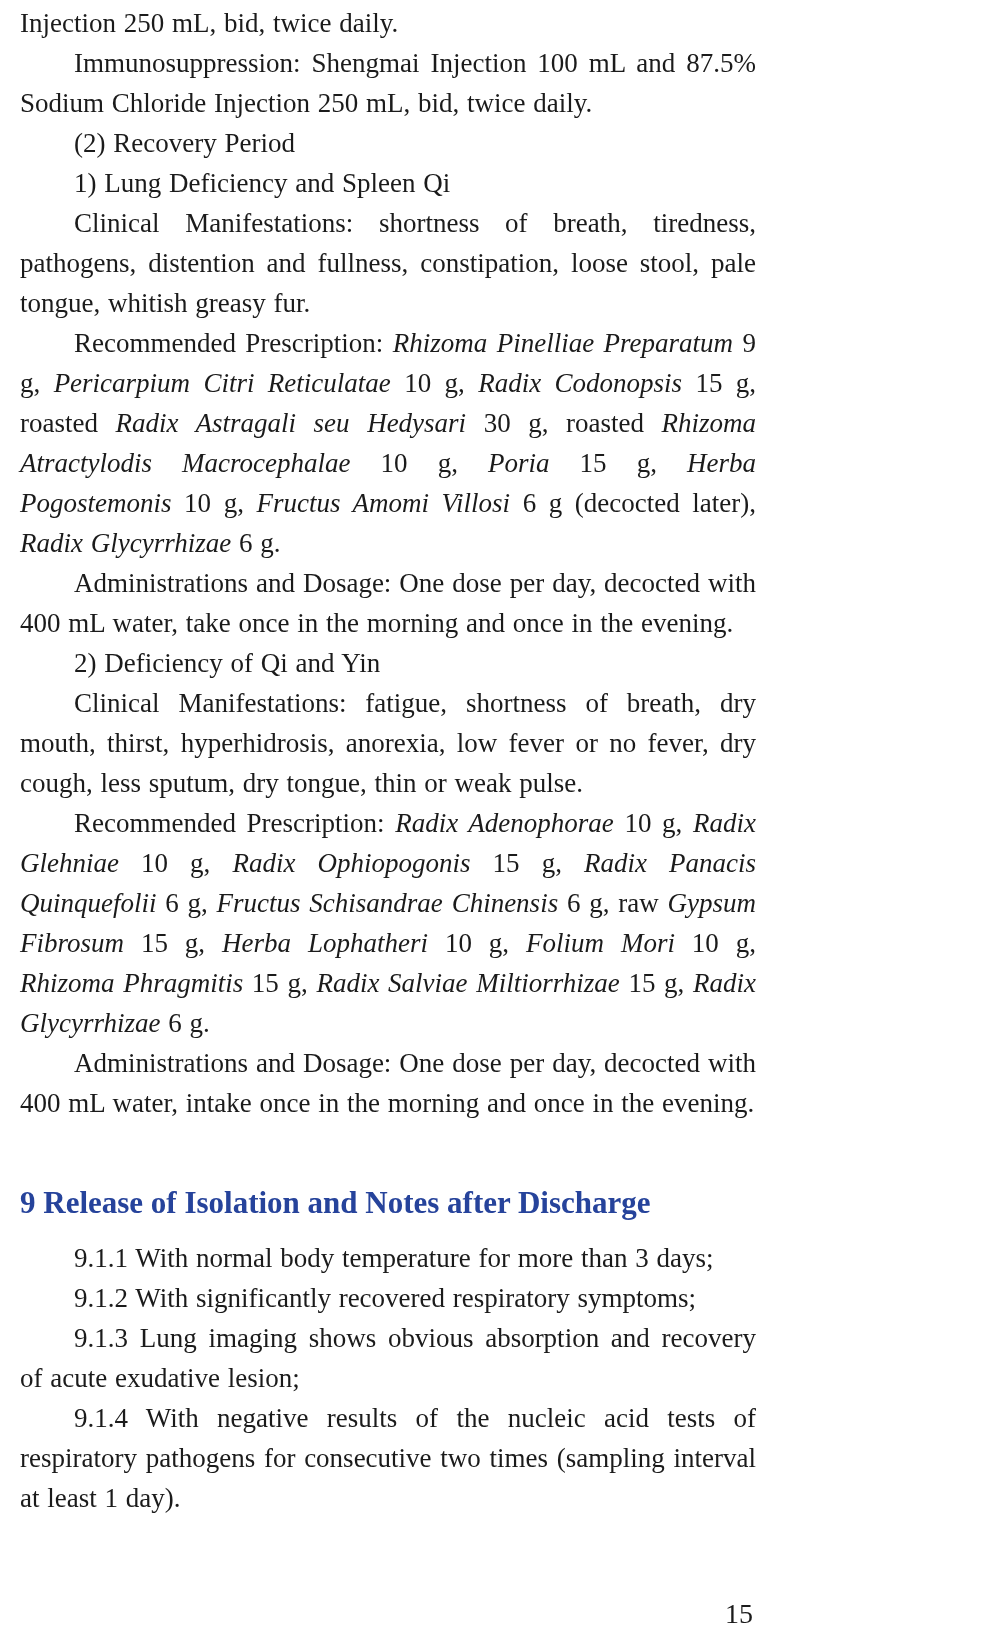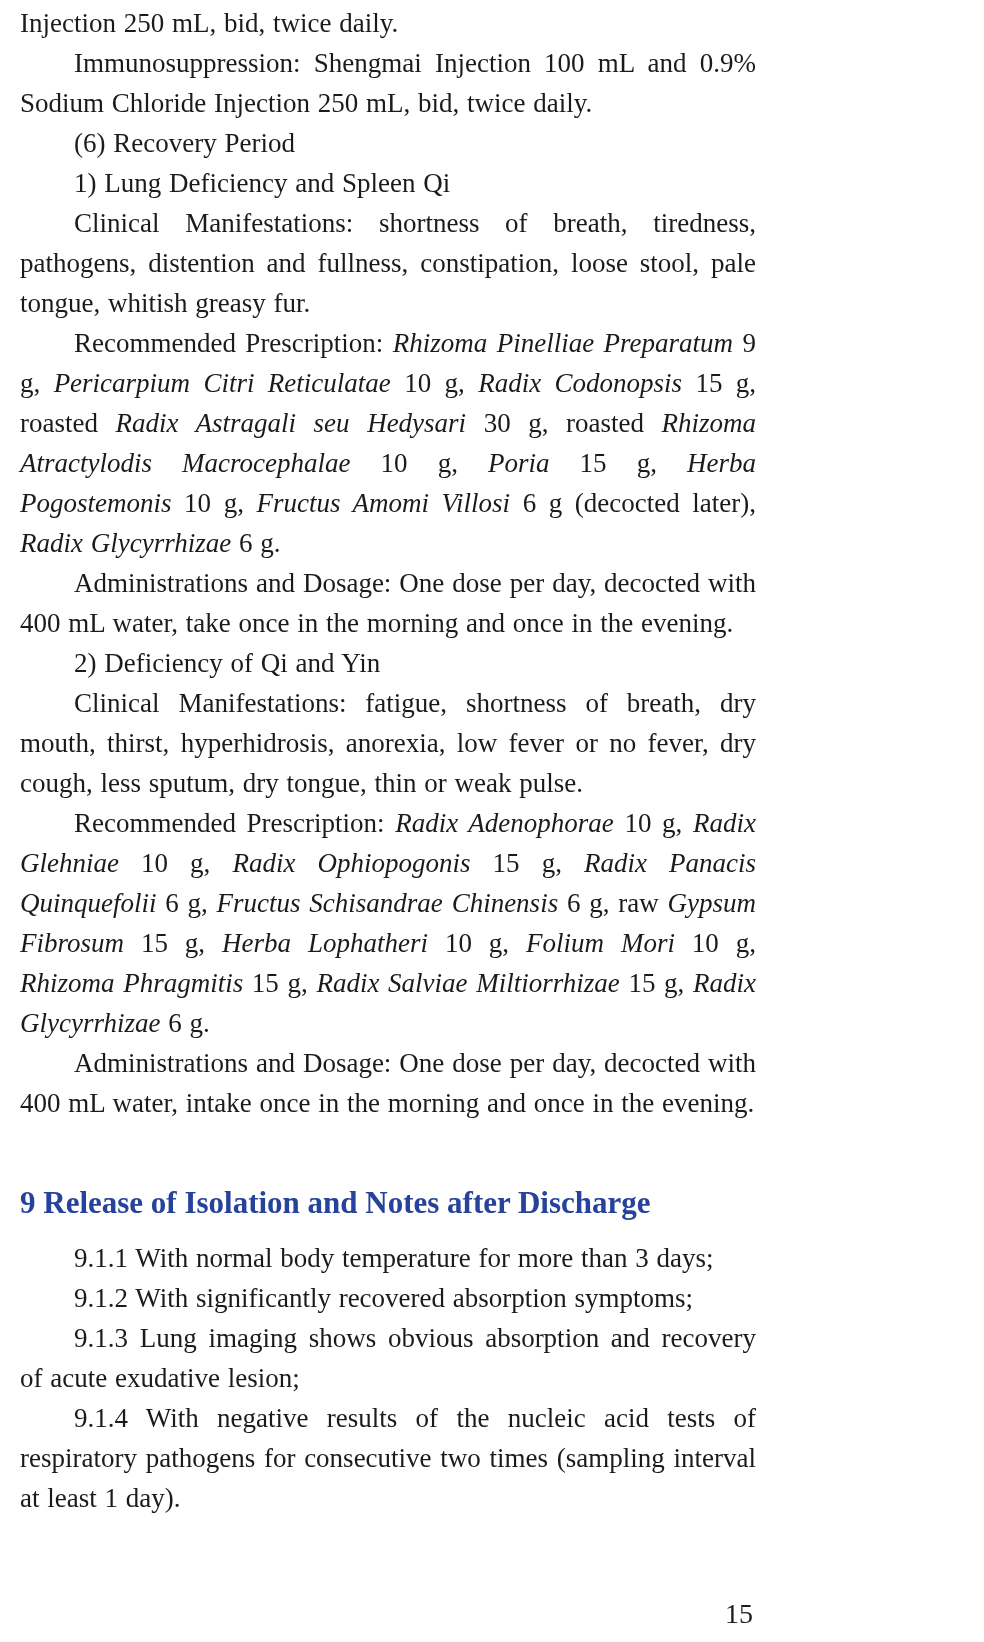--- a/index.html
+++ b/index.html
@@ -59,30 +59,30 @@
     font-size: 28px;
     color: var(--body-color, #1b1b1b);
   }
 </style>
 </head>
 <body>
 
 <div class="page">
   <div class="para-list">
       <p class="body"><span>Injection 250 mL, bid, twice daily.</span></p>
-      <p class="body indent"><span>Immunosuppression: Shengmai Injection 100 mL and 0.9% Sodium Chloride Injection 250 mL, bid, twice daily.</span></p>
-      <p class="body indent"><span>(6) Recovery Period</span></p>
+      <p class="body indent"><span>Immunosuppression: Shengmai Injection 100 mL and 87.5% Sodium Chloride Injection 250 mL, bid, twice daily.</span></p>
+      <p class="body indent"><span>(2) Recovery Period</span></p>
       <p class="body indent"><span>1) Lung Deficiency and Spleen Qi</span></p>
       <p class="body indent"><span>Clinical Manifestations: shortness of breath, tiredness, pathogens, distention and fullness, constipation, loose stool, pale tongue, whitish greasy fur.</span></p>
       <p class="body indent"><span>Recommended Prescription: </span><em>Rhizoma Pinelliae Preparatum</em><span> 9 g, </span><em>Pericarpium Citri Reticulatae</em><span> 10 g, </span><em>Radix Codonopsis</em><span> 15 g, roasted </span><em>Radix Astragali seu Hedysari</em><span> 30 g, roasted </span><em>Rhizoma Atractylodis Macrocephalae</em><span> 10 g, </span><em>Poria</em><span> 15 g, </span><em>Herba Pogostemonis</em><span> 10 g, </span><em>Fructus Amomi Villosi</em><span> 6 g (decocted later), </span><em>Radix Glycyrrhizae</em><span> 6 g.</span></p>
       <p class="body indent"><span>Administrations and Dosage: One dose per day, decocted with 400 mL water, take once in the morning and once in the evening.</span></p>
       <p class="body indent"><span>2) Deficiency of Qi and Yin</span></p>
       <p class="body indent"><span>Clinical Manifestations: fatigue, shortness of breath, dry mouth, thirst, hyperhidrosis, anorexia, low fever or no fever, dry cough, less sputum, dry tongue, thin or weak pulse.</span></p>
       <p class="body indent"><span>Recommended Prescription: </span><em>Radix Adenophorae</em><span> 10 g, </span><em>Radix Glehniae</em><span> 10 g, </span><em>Radix Ophiopogonis</em><span> 15 g, </span><em>Radix Panacis Quinquefolii</em><span> 6 g, </span><em>Fructus Schisandrae Chinensis</em><span> 6 g, raw </span><em>Gypsum Fibrosum</em><span> 15 g, </span><em>Herba Lophatheri</em><span> 10 g, </span><em>Folium Mori</em><span> 10 g, </span><em>Rhizoma Phragmitis</em><span> 15 g, </span><em>Radix Salviae Miltiorrhizae</em><span> 15 g, </span><em>Radix Glycyrrhizae</em><span> 6 g.</span></p>
       <p class="body indent"><span>Administrations and Dosage: One dose per day, decocted with 400 mL water, intake once in the morning and once in the evening.</span></p>
       <h1 class="heading1"><span>9 Release of Isolation and Notes after Discharge</span></h1>
       <p class="body indent"><span>9.1.1 With normal body temperature for more than 3 days;</span></p>
-      <p class="body indent"><span>9.1.2 With significantly recovered absorption symptoms;</span></p>
+      <p class="body indent"><span>9.1.2 With significantly recovered respiratory symptoms;</span></p>
       <p class="body indent"><span>9.1.3 Lung imaging shows obvious absorption and recovery of acute exudative lesion;</span></p>
       <p class="body indent"><span>9.1.4 With negative results of the nucleic acid tests of respiratory pathogens for consecutive two times (sampling interval at least 1 day).</span></p>
     </div>
   <div class="page-number">15</div>
 </div>
 
 </body></html>

